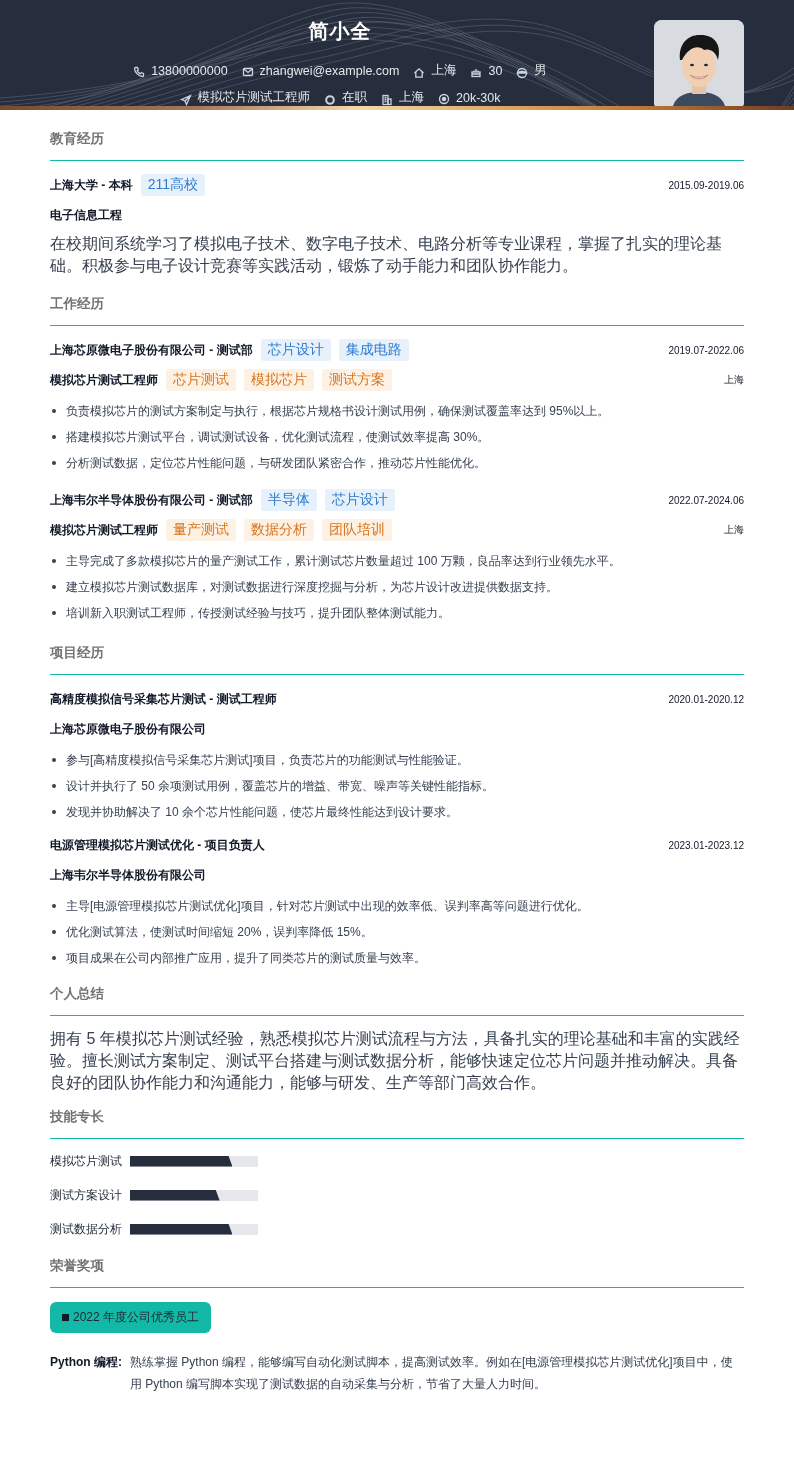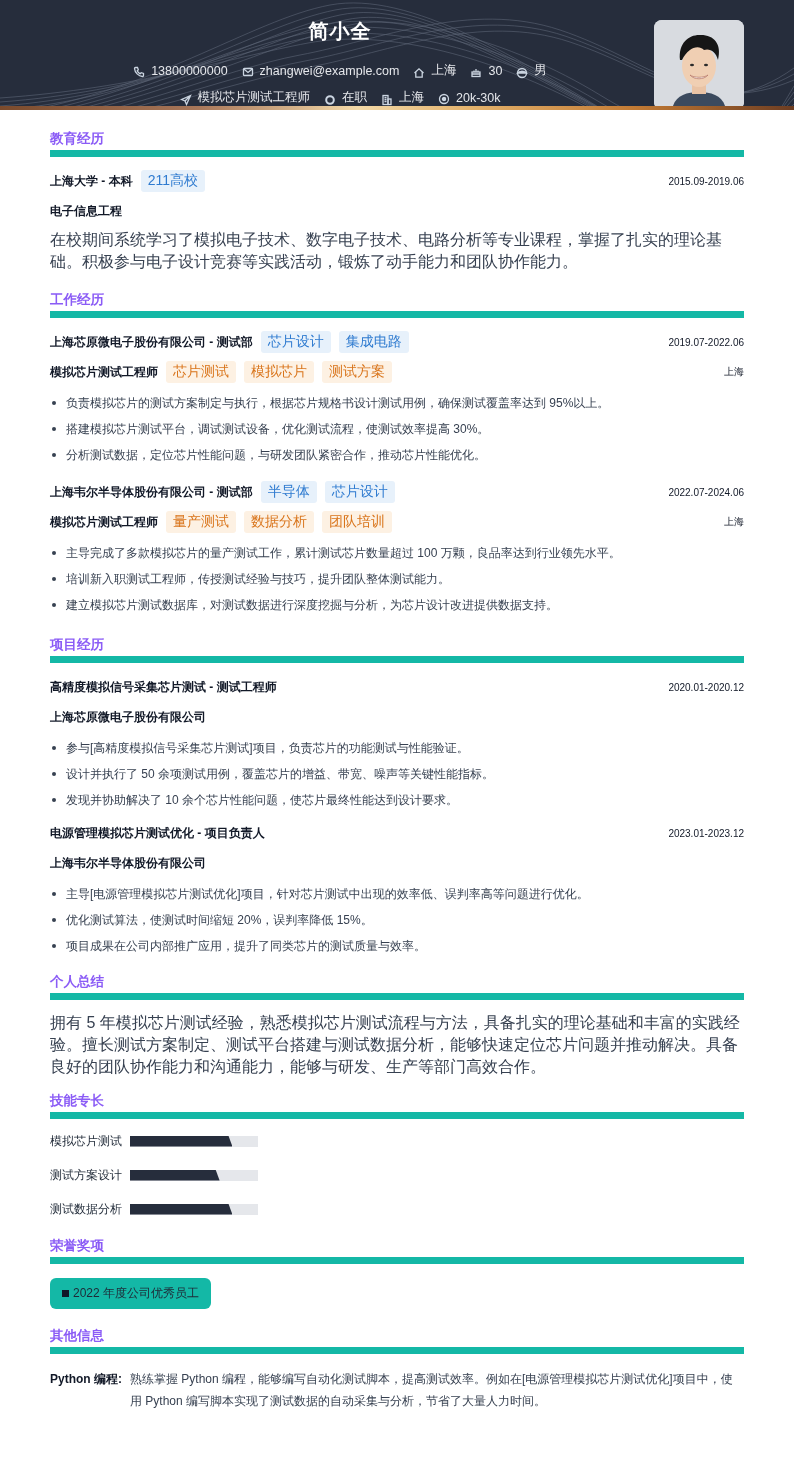--- a/index.html
+++ b/index.html
@@ -27,22 +27,22 @@
     border-radius: 8px; background: #d9dce2; overflow: hidden;
   }
   .accent-line {
     height: 4px;
     background: linear-gradient(90deg, #7a4a2c 0%, #a8775a 25%, #f3d9a8 45%, #e2b06a 60%, #c27a34 80%, #6d3d22 100%);
   }
 
   .content { padding: 0 50px; }
   .section { margin-top: 20px; }
   .section-title {
-    font-size: 13.5px; font-weight: bold; color: #8b5cf6; padding-bottom: 2px;
-    border-bottom: 7px solid #14b8a6; margin-bottom: 14px;
+    font-size: 13.5px; font-weight: bold; color: #737373; padding-bottom: 12px;
+    border-bottom: 1px solid #14b8a6; margin-bottom: 14px;
   }
   .row { display: flex; justify-content: space-between; align-items: center; height: 20px; margin-bottom: 10px; }
   .row-left { display: flex; align-items: center; gap: 8px; }
   .strong { font-weight: bold; font-size: 12px; color: #111827; }
   .date { font-weight: normal; font-size: 10px; color: #111827; }
   .tag { font-size: 14px; padding: 2px 7px; border-radius: 3px; }
   .tag-blue { background: #e7f1fb; color: #2f7bd0; }
   .tag-orange { background: #fdf1e3; color: #d9741a; }
   .para { font-size: 16px; line-height: 22px; color: #374151; margin-top: -2px; }
   ul.bullets { list-style: none; margin-top: -2px; }
@@ -229,22 +229,22 @@
         <div class="row-left">
           <span class="strong">模拟芯片测试工程师</span>
           <span class="tag tag-orange">量产测试</span>
           <span class="tag tag-orange">数据分析</span>
           <span class="tag tag-orange">团队培训</span>
         </div>
         <span class="date">上海</span>
       </div>
       <ul class="bullets">
         <li>主导完成了多款模拟芯片的量产测试工作，累计测试芯片数量超过 100 万颗，良品率达到行业领先水平。</li>
+        <li>建立模拟芯片测试数据库，对测试数据进行深度挖掘与分析，为芯片设计改进提供数据支持。</li>
         <li>培训新入职测试工程师，传授测试经验与技巧，提升团队整体测试能力。</li>
-        <li>建立模拟芯片测试数据库，对测试数据进行深度挖掘与分析，为芯片设计改进提供数据支持。</li>
       </ul>
     </div>
   </div>
 
   <div class="section" style="margin-top:18px;">
     <div class="section-title">项目经历</div>
 
     <div class="entry">
       <div class="row">
         <span class="strong">高精度模拟信号采集芯片测试 - 测试工程师</span>
@@ -305,20 +305,19 @@
 
   <div class="section" style="margin-top:4px;">
     <div class="section-title">荣誉奖项</div>
     <div class="award">
       <span class="award-sq"></span>
       <span>2022 年度公司优秀员工</span>
     </div>
   </div>
 
   <div class="section" style="margin-top:18px;">
-    <div class="section-title">其他信息</div>
     <div class="other">
       <span class="other-label">Python 编程:</span>
       <span class="other-text">熟练掌握 Python 编程，能够编写自动化测试脚本，提高测试效率。例如在[电源管理模拟芯片测试优化]项目中，使用 Python 编写脚本实现了测试数据的自动采集与分析，节省了大量人力时间。</span>
     </div>
   </div>
 
 </div>
 
 </body></html>

